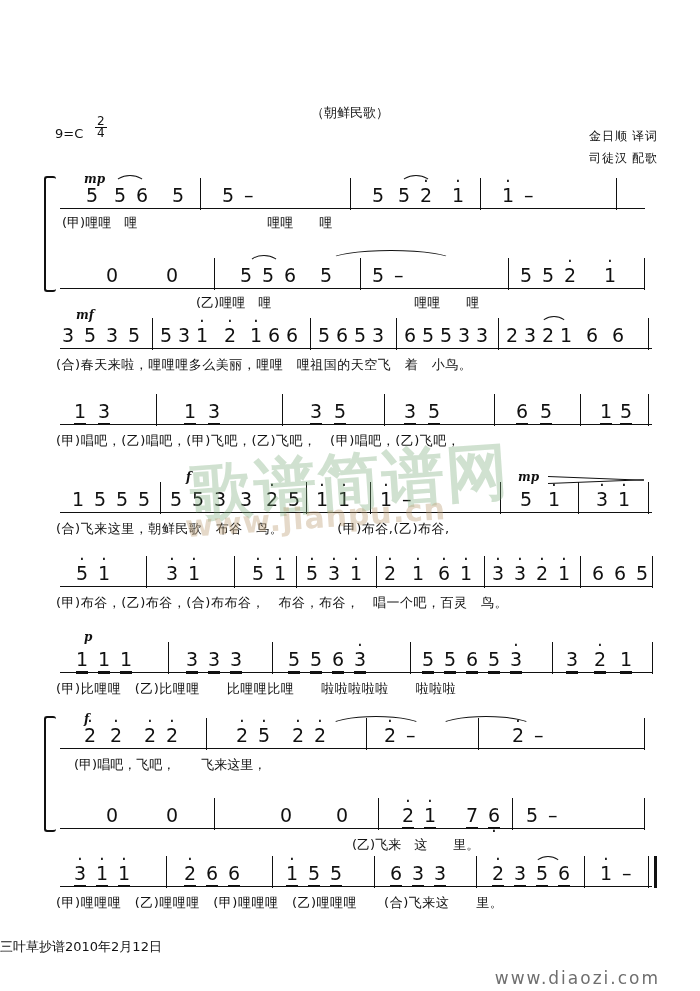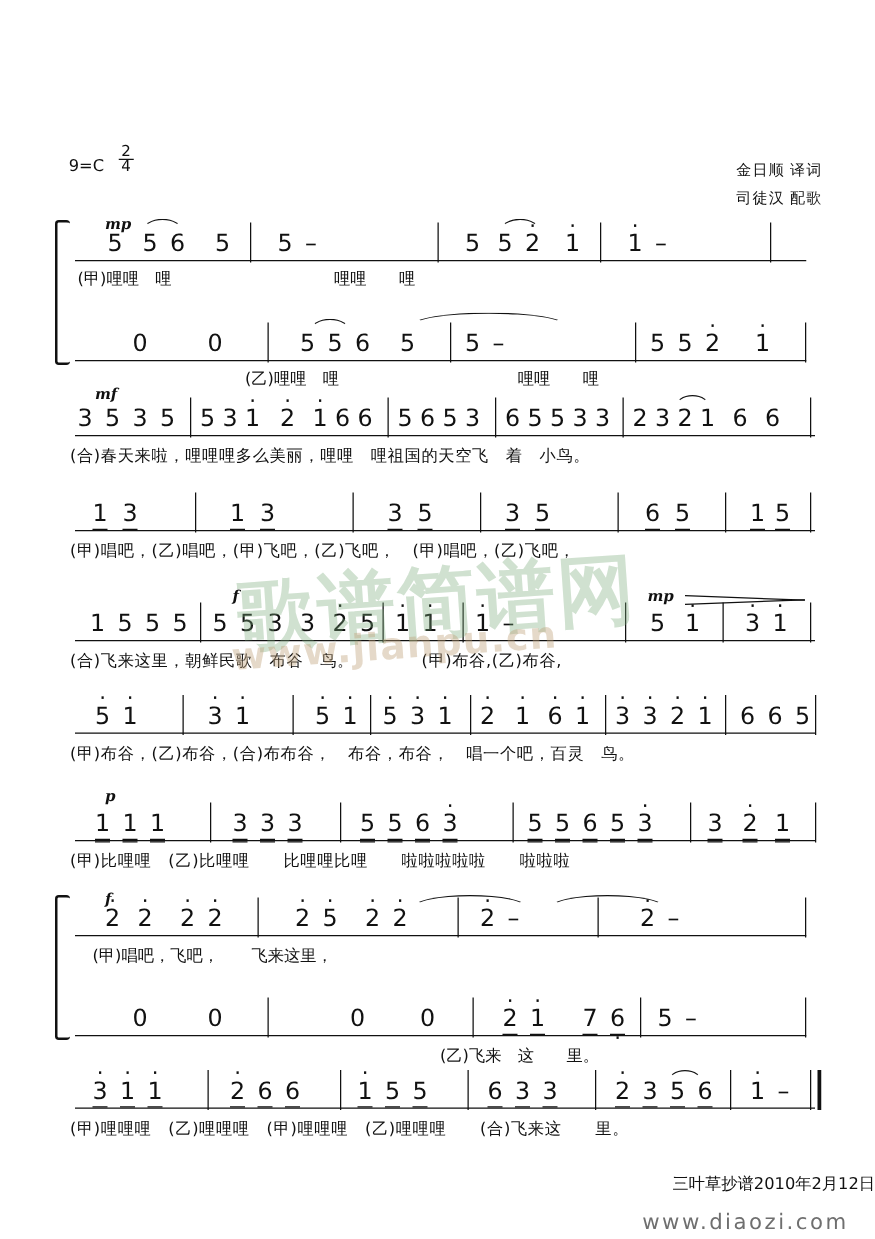--- a/index.html
+++ b/index.html
@@ -64,30 +64,30 @@
     font-size:30px;font-weight:bold;
     color:rgba(190,160,120,0.40);
     font-family:"DejaVu Sans", sans-serif;
     letter-spacing:1px;
     transform:rotate(-4deg);
     pointer-events:none;
   }
 
   
   .footer-note{
-    position:absolute;top:938px;left:0;width:700px;text-align:right;
+    position:absolute;top:938px;left:0;width:700px;text-align:left;
     font-size:13px;color:#111;font-family:"DejaVu Sans", sans-serif;
   }
   .brand{
     position:absolute;right:36px;top:934px;
     font-size:30px;font-weight:bold;color:#8c8c8c;
     font-family:"DejaVu Sans", sans-serif;letter-spacing:3px;
   }
   .brand-url{
-    position:absolute;right:21px;top:968px;
+    position:absolute;right:40px;top:968px;
     font-size:17px;color:#6f6f6f;letter-spacing:2px;
     font-family:"DejaVu Sans", sans-serif;
   }
 
   
   .system{position:absolute;left:0;width:700px;}
   .staffline{
     position:absolute;height:1px;background:#111;left:60px;width:585px;
   }
   .barline{position:absolute;width:1px;background:#111;}
@@ -125,20 +125,21 @@
   .hairpin{position:absolute;height:8px;}
   .hairpin i{position:absolute;left:0;width:100%;height:1px;background:#111;transform-origin:left center;}
   .hairpin i.t{top:0;transform:rotate(2.2deg);}
   .hairpin i.b{bottom:0;transform:rotate(-2.2deg);}
 </style>
 </head>
 <body>
 
 <div class="sheet">
 
+  <div class="subtitle">（朝鲜民歌）</div>
 
   <div class="key">9=C</div>
   <div class="meter">
     <span class="num">2</span>
     <span class="den">4</span>
   </div>
 
   <div class="credit a">金日顺 译词</div>
   <div class="credit b">司徒汉 配歌</div>
 

